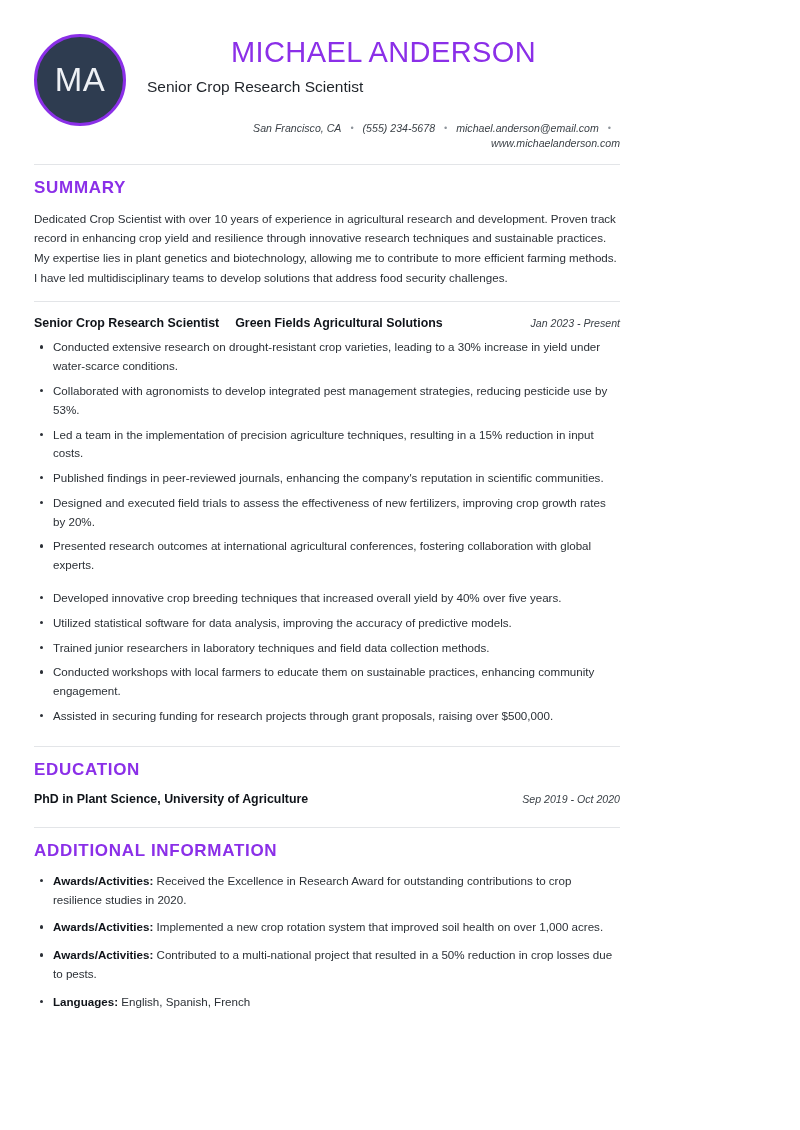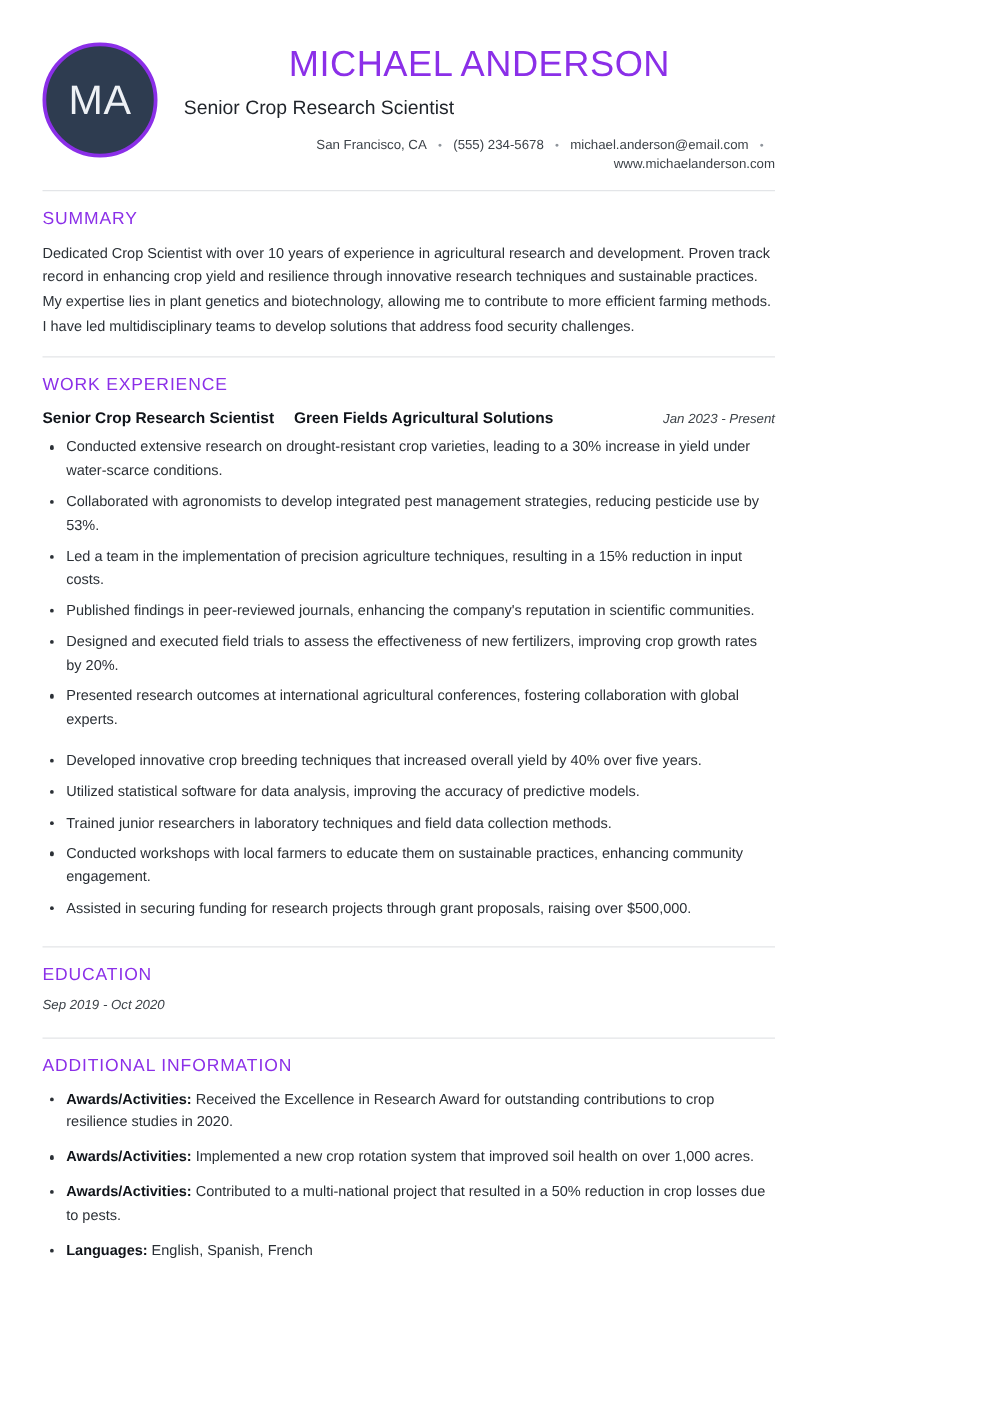--- a/index.html
+++ b/index.html
@@ -62,46 +62,47 @@
     text-align: center;
   }
   .headline {
     font-size: 15.5px;
     font-weight: 400;
     color: #1f2329;
     margin-top: 9px;
     line-height: 1.25;
   }
   .contact {
-    margin-top: 12px;
+    margin-top: 24px;
     font-size: 10.6px;
     color: #3c4248;
     display: flex;
     flex-wrap: wrap;
     justify-content: flex-end;
     align-items: center;
     line-height: 1.4;
+    font-style: italic;
   }
   .contact .citem { white-space: nowrap; }
   .contact .sep {
     color: #8e949b;
     padding: 0 9px;
     font-size: 9px;
   }
 
   
   .rule {
     border: 0;
     border-top: 1px solid #e3e5e8;
     margin: 13px 0 0 0;
   }
   .section { padding-top: 13px; }
   .section-title {
-    font-size: 14px;
-    font-weight: normal;
+    font-size: 17px;
+    font-weight: bold;
     color: #8b2fe8;
     letter-spacing: 0.7px;
     text-transform: uppercase;
     margin-bottom: 11px;
   }
   .body-text {
     font-size: 11.6px;
     line-height: 1.72;
     color: #2b3036;
   }
@@ -188,21 +189,20 @@
   <hr class="rule">
 
   <div class="section">
     <div class="section-title">SUMMARY</div>
     <div class="body-text">Dedicated Crop Scientist with over 10 years of experience in agricultural research and development. Proven track record in enhancing crop yield and resilience through innovative research techniques and sustainable practices. My expertise lies in plant genetics and biotechnology, allowing me to contribute to more efficient farming methods. I have led multidisciplinary teams to develop solutions that address food security challenges.</div>
   </div>
 
   <hr class="rule">
 
   <div class="section">
-    <div class="section-title">WORK EXPERIENCE</div>
 
     <div class="entry">
       <div class="entry-head">
         <div class="entry-heading">
           <span>Senior Crop Research Scientist</span><span class="company">Green Fields Agricultural Solutions</span>
         </div>
         <div class="entry-date">Jan 2023 - Present</div>
       </div>
       <ul class="bullets">
         <li>Conducted extensive research on drought-resistant crop varieties, leading to a 30% increase in yield under water-scarce conditions.</li>
@@ -224,20 +224,21 @@
       </ul>
     </div>
   </div>
 
   <hr class="rule" style="margin-top:20px">
 
   <div class="section">
     <div class="section-title">EDUCATION</div>
     <div class="entry">
       <div class="entry-head">
+        <div class="entry-heading">PhD in Plant Science, University of Agriculture</div>
         <div class="entry-date">Sep 2019 - Oct 2020</div>
       </div>
     </div>
   </div>
 
   <hr class="rule" style="margin-top:20px">
 
   <div class="section">
     <div class="section-title">ADDITIONAL INFORMATION</div>
     <ul class="bullets info">

